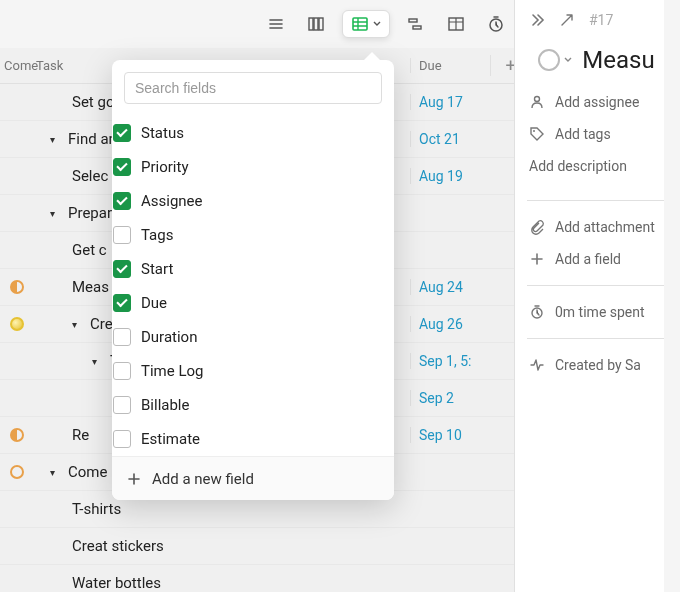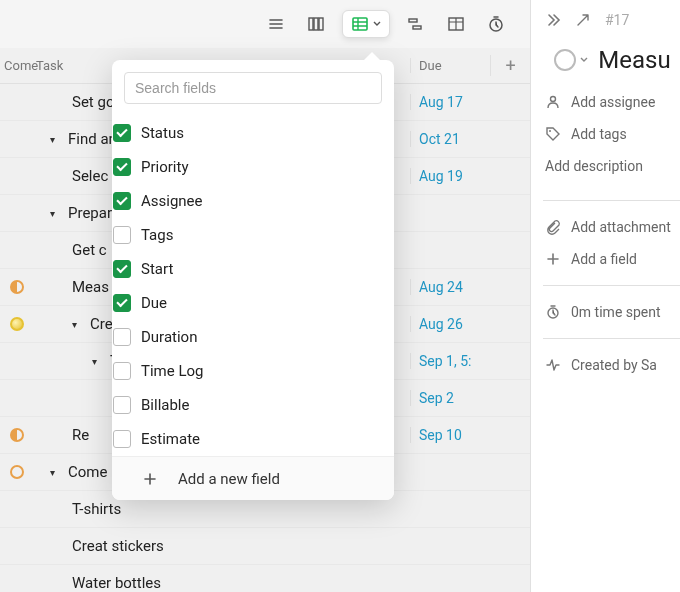--- a/index.html
+++ b/index.html
@@ -25,41 +25,41 @@
 .caret { width: 12px; display: inline-block; color: #333; font-size: 10px; }
 .indent-0 { padding-left: 20px; }
 .indent-1 { padding-left: 42px; }
 .indent-2 { padding-left: 62px; }
 
 .status-dot { width: 14px; height: 14px; border-radius: 50%; border: 2px solid; }
 .half-orange { border-color: #e8a04a; background: linear-gradient(90deg, #e8a04a 50%, transparent 50%); }
 .full-yellow { border-color: #e6c233; background: radial-gradient(circle at 35% 35%, #fff3b0, #e6c233); }
 .ring-orange { border-color: #e8a04a; background: transparent; }
 
-.sidebar { position: absolute; top: 0; right: 0; width: 150px; height: 100%; background: #fff; border-left: 1px solid #e0e0e0; padding: 12px 0 12px 14px; overflow: hidden; }
+.sidebar { position: absolute; top: 0; right: 16px; width: 150px; height: 100%; background: #fff; border-left: 1px solid #e0e0e0; padding: 12px 0 12px 14px; overflow: hidden; }
 .sb-top { display: flex; align-items: center; gap: 14px; color: #888; font-size: 14px; margin-bottom: 18px; }
 .sb-title-row { display: flex; align-items: center; gap: 10px; margin-bottom: 20px; justify-content: center; }
 .empty-status { width: 22px; height: 22px; border: 2px solid #bbb; border-radius: 50%; }
 .sb-title { font-size: 24px; font-weight: 400; white-space: nowrap; }
 .sb-item { display: flex; align-items: center; gap: 10px; color: #666; font-size: 14px; margin-bottom: 16px; white-space: nowrap; cursor: pointer; }
 .sb-divider { border-top: 1px solid #e0e0e0; margin: 18px 0 18px -2px; }
 
 .dropdown { position: absolute; top: 60px; left: 112px; width: 282px; background: #fff; border-radius: 8px; box-shadow: 0 8px 32px rgba(0,0,0,0.18); z-index: 100; display: flex; flex-direction: column; }
 .dropdown .arrow { position: absolute; top: -8px; left: 252px; width: 0; height: 0; border-left: 8px solid transparent; border-right: 8px solid transparent; border-bottom: 8px solid #fff; }
 .search-wrap { padding: 12px; }
 .search-input { width: 100%; height: 32px; border: 1px solid #ddd; border-radius: 4px; padding: 0 10px; font-size: 14px; color: #333; outline: none; }
 .search-input::placeholder { color: #999; }
 .field-list { padding: 0 12px 8px 1px; max-height: 340px; overflow-y: auto; position: relative; }
 .field-list::-webkit-scrollbar { width: 4px; }
 .field-list::-webkit-scrollbar-thumb { background: #ccc; border-radius: 2px; }
 .field-item { display: flex; align-items: center; gap: 10px; height: 34px; cursor: pointer; font-size: 15px; color: #222; }
 .checkbox { width: 18px; height: 18px; border-radius: 3px; border: 1.5px solid #bbb; display: flex; align-items: center; justify-content: center; flex-shrink: 0; }
 .checkbox.checked { background: #1a9648; border-color: #1a9648; }
 .checkbox.checked::after { content: ""; width: 4px; height: 8px; border: solid #fff; border-width: 0 2px 2px 0; transform: rotate(45deg) translate(-1px, -1px); }
-.add-field-row { border-top: 1px solid #eee; height: 44px; display: flex; align-items: center; gap: 20px; padding: 0 30px; cursor: pointer; font-size: 15px; color: #333; background: #fafafa; border-radius: 0 0 8px 8px; }
+.add-field-row { border-top: 1px solid #eee; height: 44px; display: flex; align-items: center; gap: 10px; padding: 0 14px; cursor: pointer; font-size: 15px; color: #333; background: #fafafa; border-radius: 0 0 8px 8px; }
 
 svg { display: block; }
 </style>
 </head>
 <body>
 
 <div class="toolbar">
   <div class="toolbar-btn">
     <svg width="18" height="18" viewBox="0 0 18 18">
         <path d="M3 5h12M3 9h12M3 13h12" stroke="#555" stroke-width="1.6" stroke-linecap="round"></path>

